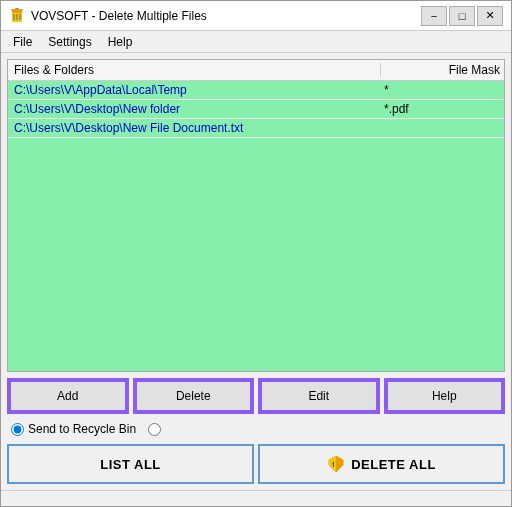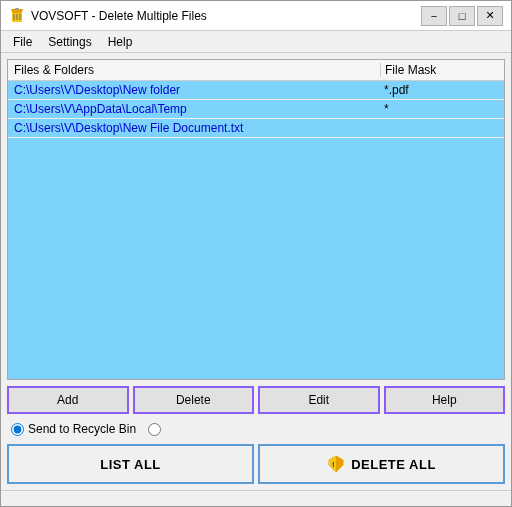--- a/index.html
+++ b/index.html
@@ -69,41 +69,42 @@
     .main-area {
       flex: 1;
       display: flex;
       flex-direction: column;
       padding: 6px;
       gap: 6px;
     }
     .file-table {
       flex: 1;
       border: 1px solid #aaa;
-      background: #7dd3fc;
+      background: #86efac;
       overflow: hidden;
     }
     .table-header {
       display: flex;
       background: #f5f5f5;
       border-bottom: 1px solid #ccc;
       padding: 3px 4px;
     }
     .col-files {
       flex: 1;
       font-weight: normal;
       color: #000;
       padding-left: 2px;
     }
     .col-mask {
       width: 120px;
       font-weight: normal;
       color: #000;
       padding-left: 4px;
       border-left: 1px solid #ccc;
+      text-align: right;
     }
     .table-body {
       display: flex;
       flex-direction: column;
     }
     .table-row {
       display: flex;
       padding: 2px 4px;
       border-bottom: 1px solid #eee;
     }
@@ -119,22 +120,22 @@
       width: 120px;
       padding-left: 4px;
       color: #000;
     }
     .button-row {
       display: flex;
       gap: 4px;
     }
     .btn {
       flex: 1;
-      height: 28px;
-      border: 2px solid #8b5cf6;
+      height: 36px;
+      border: 4px solid #8b5cf6;
       background: #e1e1e1;
       cursor: pointer;
       font-size: 12px;
       display: flex;
       align-items: center;
       justify-content: center;
     }
     .radio-row {
       display: flex;
       align-items: center;
@@ -225,26 +226,26 @@
 
   <div class="main-area">
 
     <div class="file-table">
       <div class="table-header">
         <div class="col-files">Files &amp; Folders</div>
         <div class="col-mask">File Mask</div>
       </div>
       <div class="table-body">
         <div class="table-row">
+          <div class="cell-files">C:\Users\V\AppData\Local\Temp</div>
+          <div class="cell-mask">*</div>
+        </div>
+        <div class="table-row">
           <div class="cell-files">C:\Users\V\Desktop\New folder</div>
           <div class="cell-mask">*.pdf</div>
-        </div>
-        <div class="table-row">
-          <div class="cell-files">C:\Users\V\AppData\Local\Temp</div>
-          <div class="cell-mask">*</div>
         </div>
         <div class="table-row">
           <div class="cell-files">C:\Users\V\Desktop\New File Document.txt</div>
           <div class="cell-mask"></div>
         </div>
       </div>
     </div>
 
     <div class="button-row">
       <button class="btn">Add</button>

